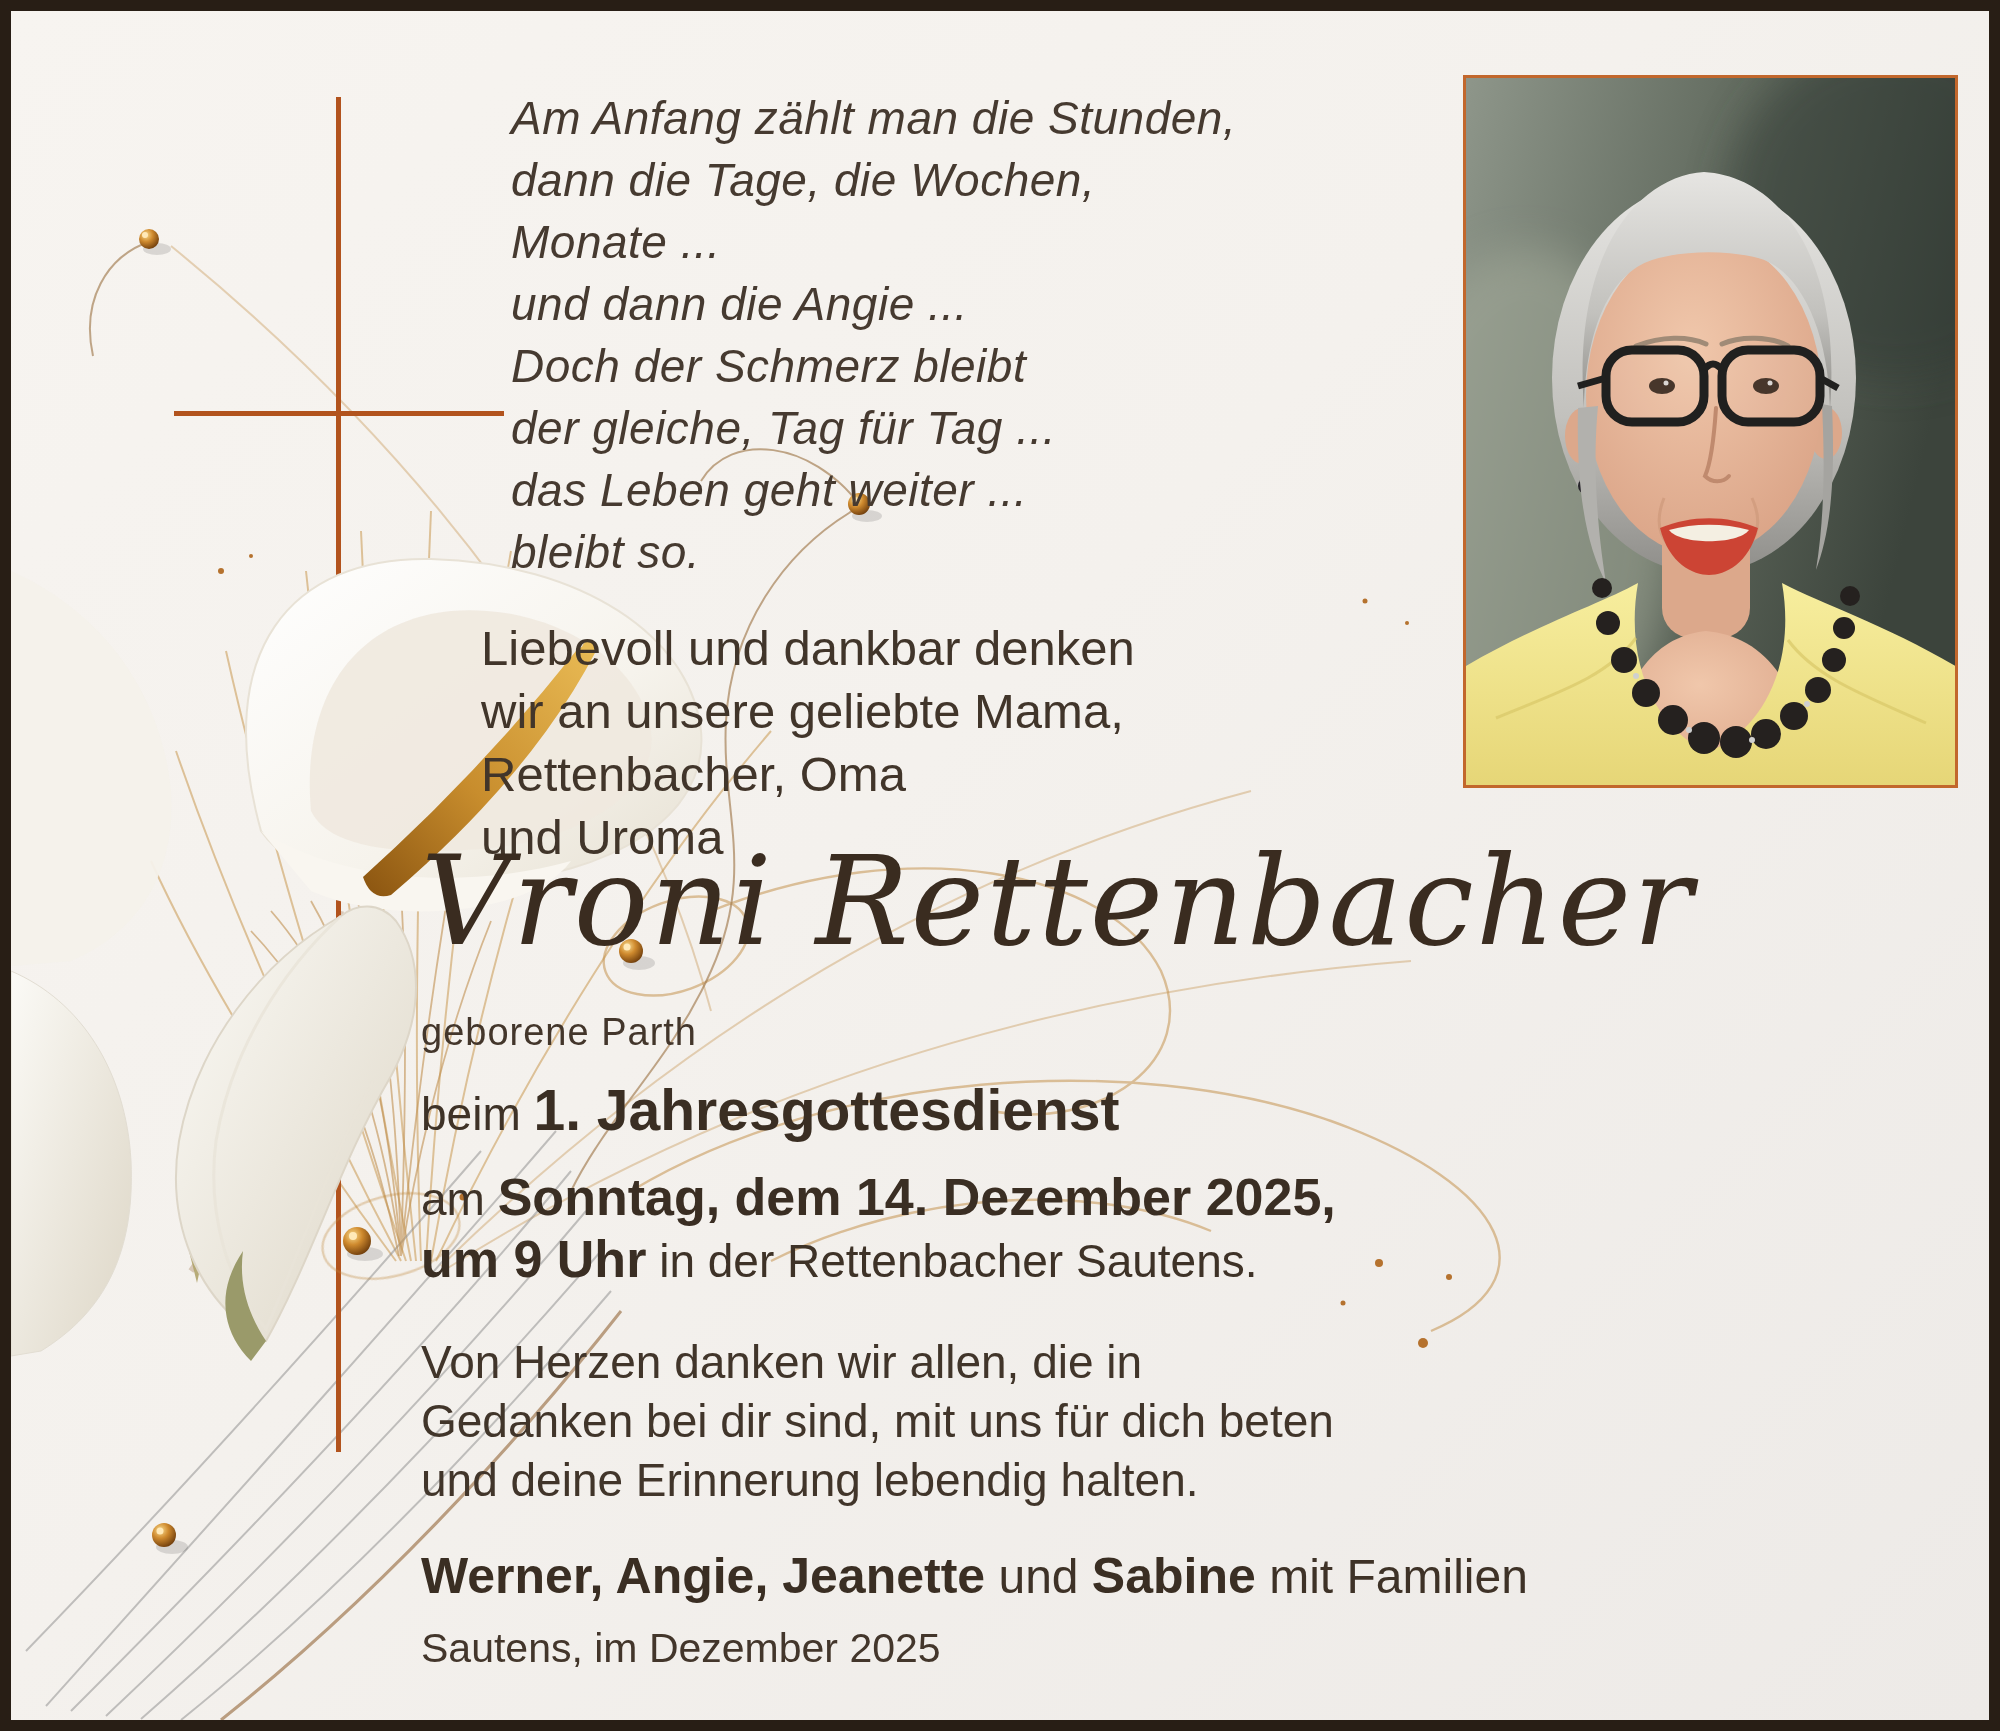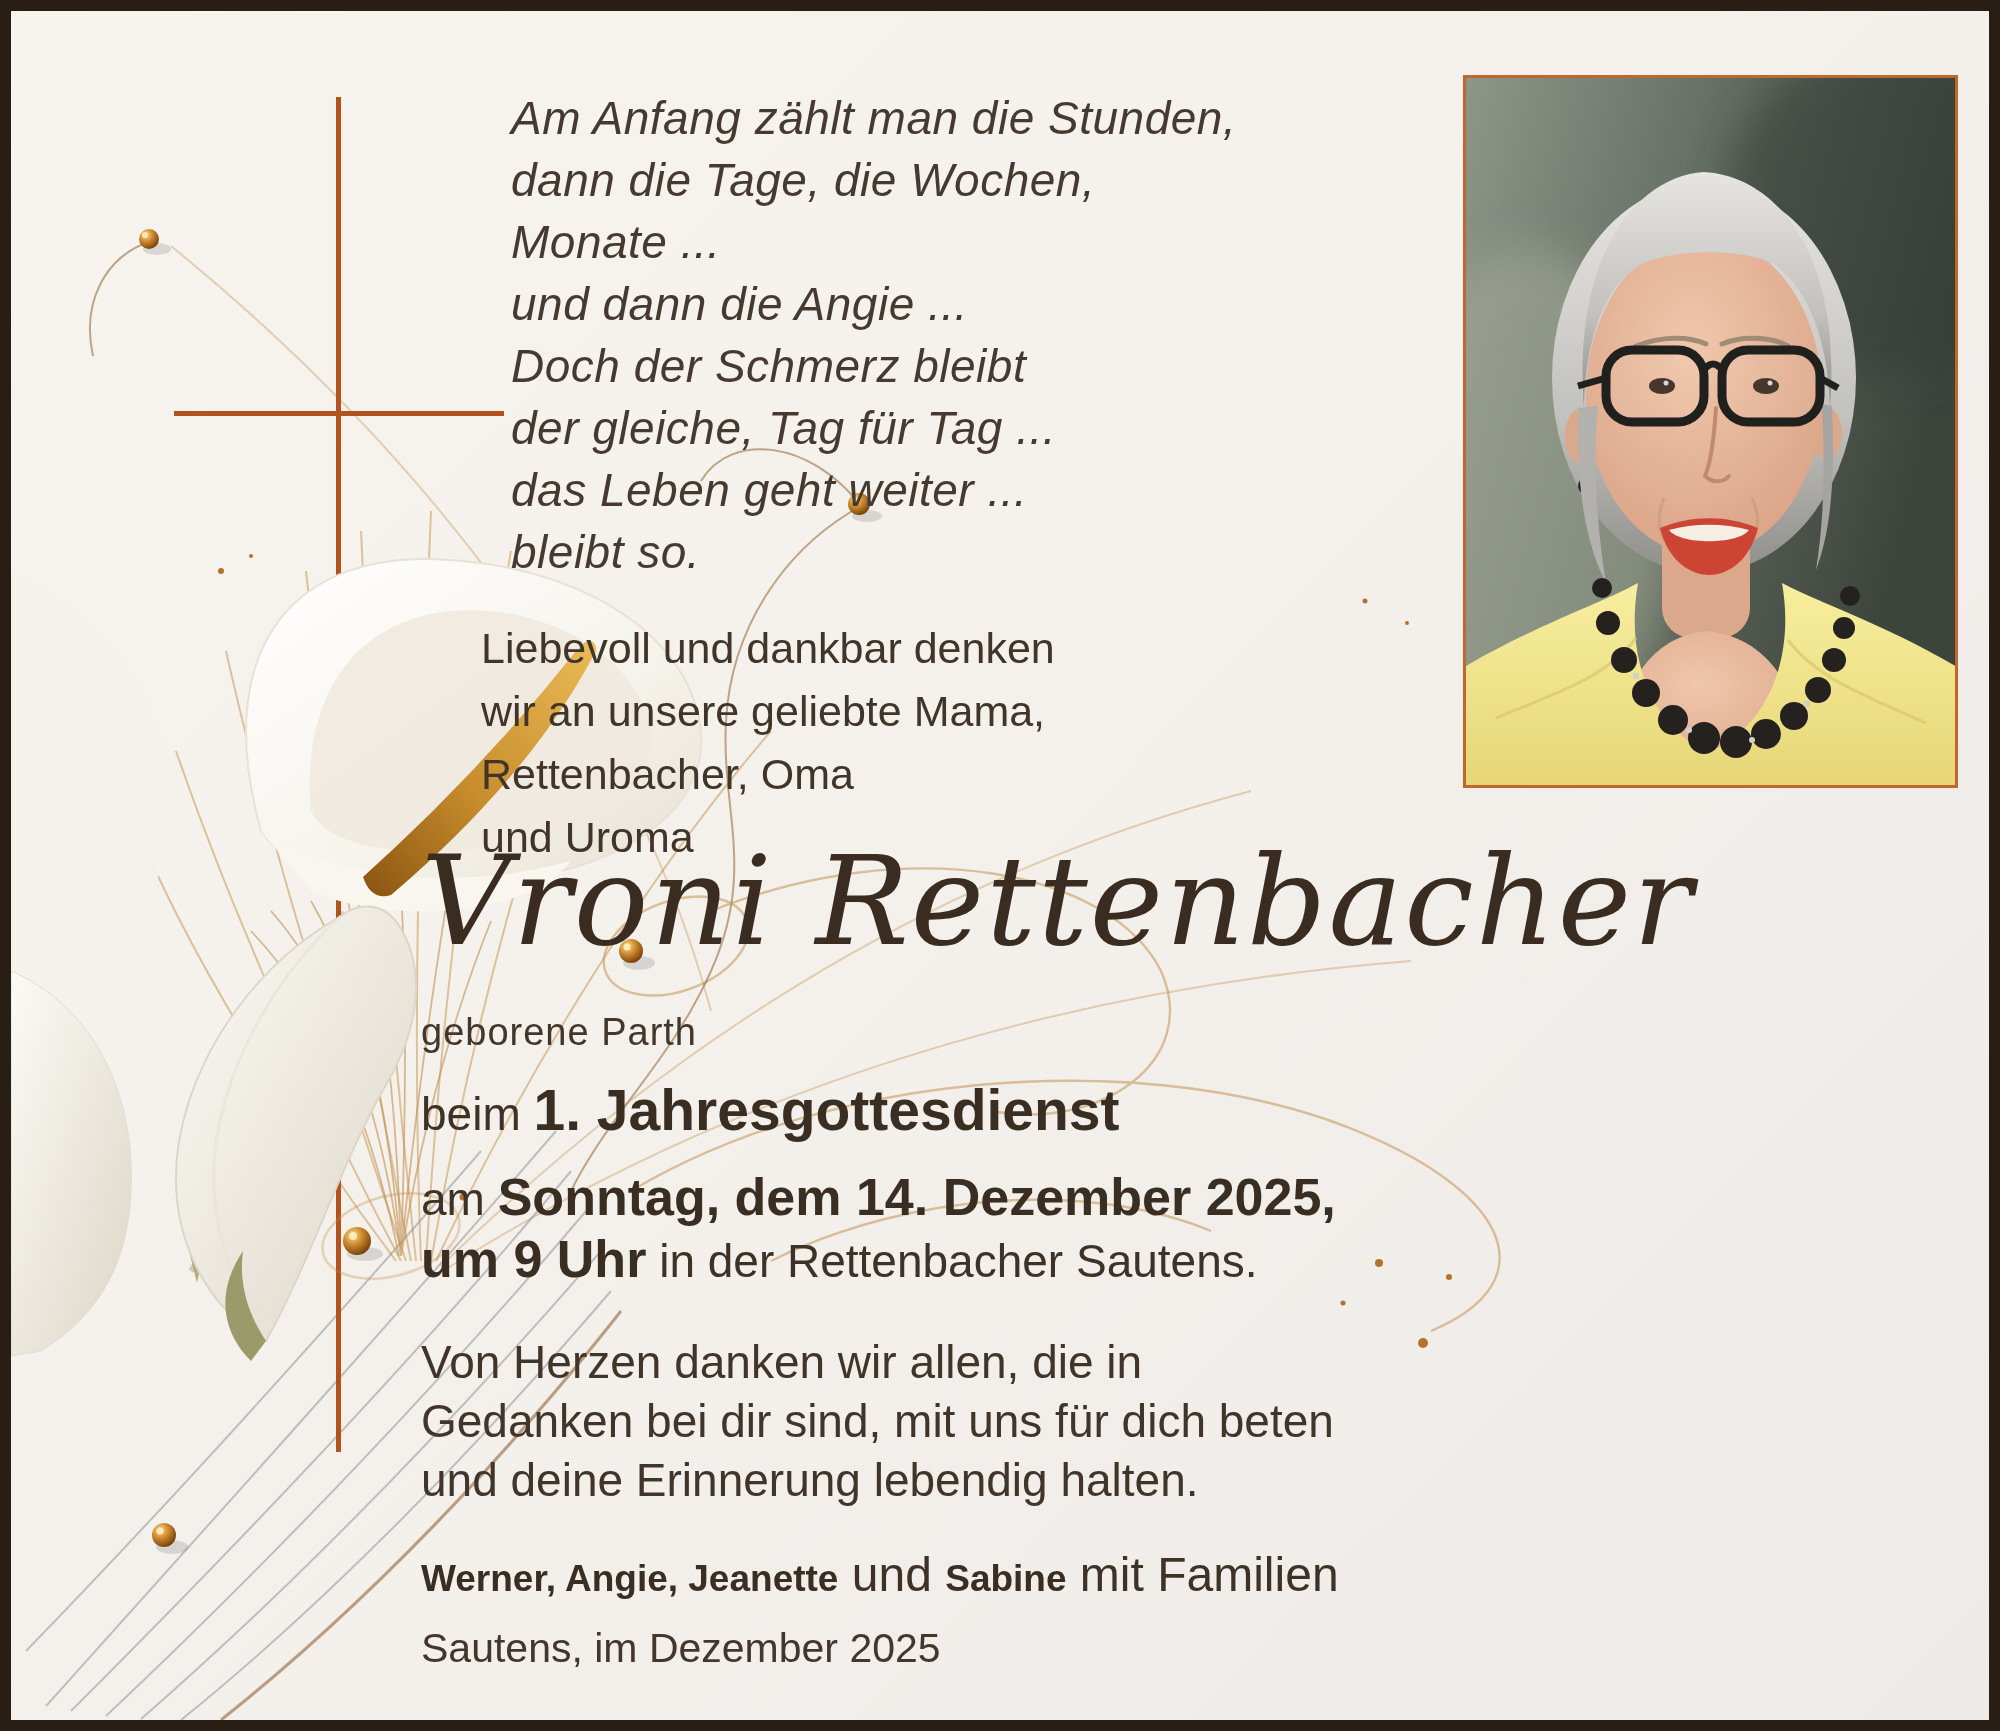--- a/index.html
+++ b/index.html
@@ -10,34 +10,34 @@
     border:11px solid #281e15;
     background:linear-gradient(135deg,#f7f4f0 0%,#f4f1ed 45%,#edeae7 100%);
     overflow:hidden;
     font-family:"Liberation Sans", sans-serif;
     color:#3e3227;
   }
   .decor{position:absolute;left:0;top:0;width:1978px;height:1709px;z-index:0;}
   .txt{position:absolute;text-align:left;z-index:2;}
   .poem{left:500px;top:76px;width:1060px;font-size:46px;line-height:62px;
         font-style:italic;color:#463a30;letter-spacing:.5px;}
-  .intro{left:470px;top:606px;width:1120px;font-size:43px;line-height:63px;color:#41352a;}
+  .intro{left:470px;top:606px;width:1120px;font-size:49px;line-height:63px;color:#41352a;}
   .name{left:410px;top:816px;width:1700px;margin:0;font-weight:400;
         font-family:"DejaVu Serif", serif;font-style:italic;
         font-size:124px;line-height:1.2;color:#3a2c20;letter-spacing:2px;}
   .maiden{left:410px;top:1000px;width:1700px;font-size:38px;letter-spacing:1px;color:#43362b;}
   .s1{left:410px;top:1066px;width:1700px;font-size:46px;}
   .s1 strong{font-size:57px;}
   .s2{left:410px;top:1156px;width:1700px;font-size:46px;}
   .s3{left:410px;top:1218px;width:1700px;font-size:46px;}
   .s2 strong,.s3 strong{font-size:52px;}
   strong{font-weight:700;color:#3a2e23;}
   .thanks{left:410px;top:1322px;width:1700px;font-size:46px;line-height:59px;color:#41352a;}
   .family{left:410px;top:1536px;width:1700px;font-size:48px;}
-  .family strong{font-size:37px;}
+  .family strong{font-size:50px;}
   .footer{left:410px;top:1614px;width:1700px;font-size:41px;color:#43362b;}
   .photo{
     position:absolute;left:1452px;top:64px;width:489px;height:707px;margin:0;
     border:3px solid #c2672c;z-index:1;overflow:hidden;background:#5c655a;
   }
   .photo svg{display:block;width:100%;height:100%;}
 </style>
 </head>
 <body>
 

